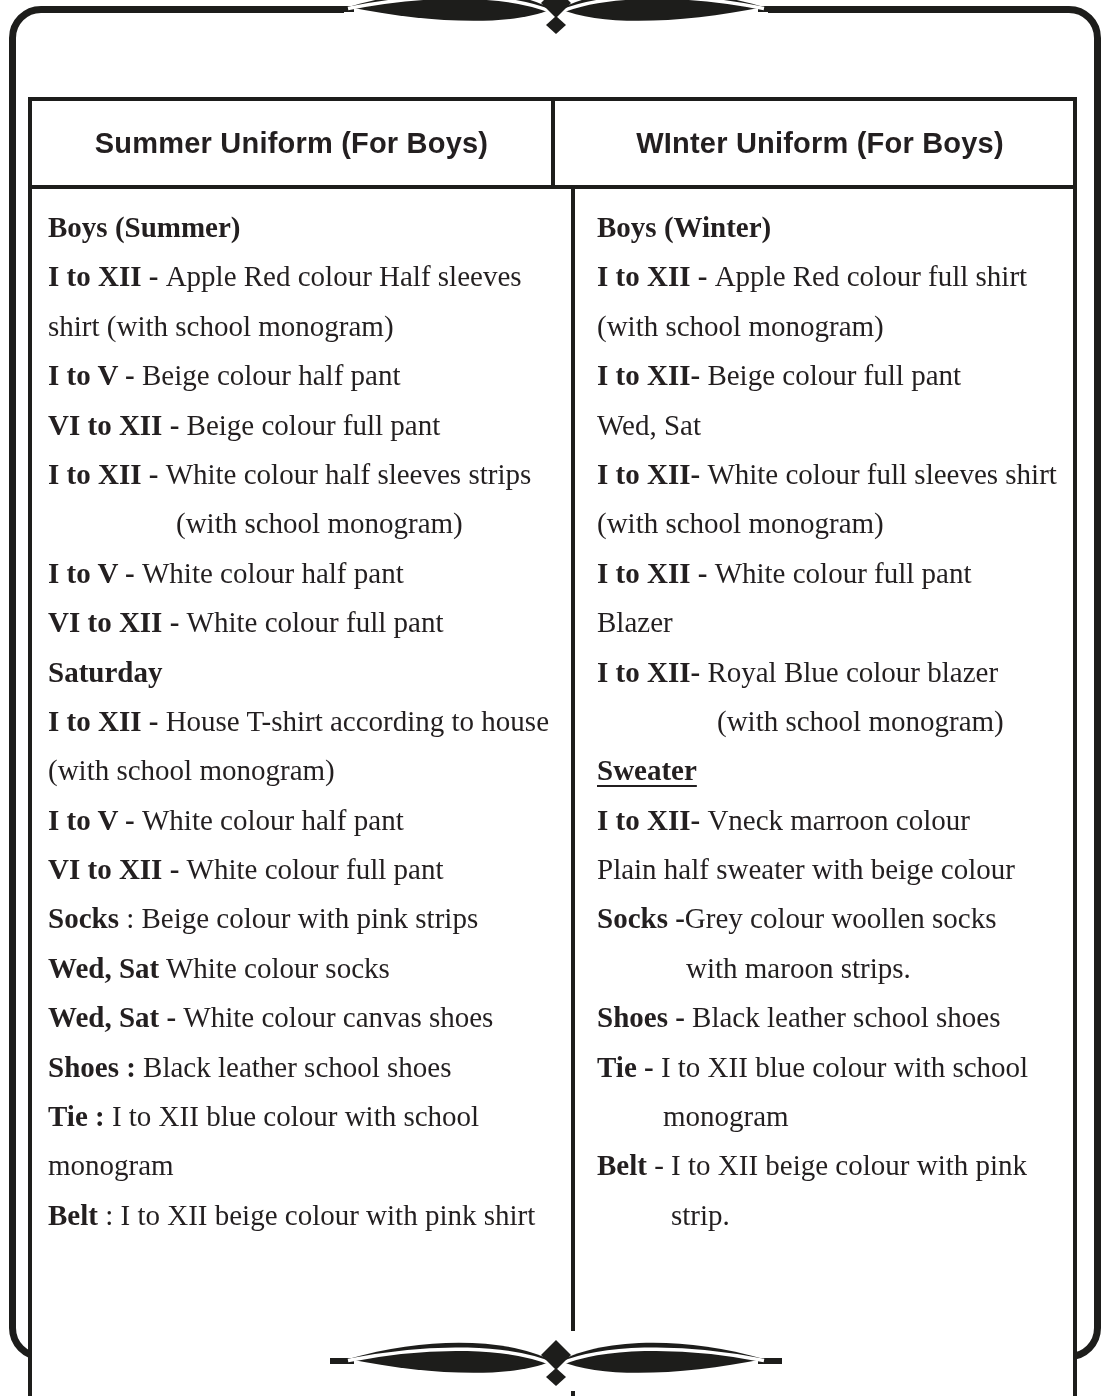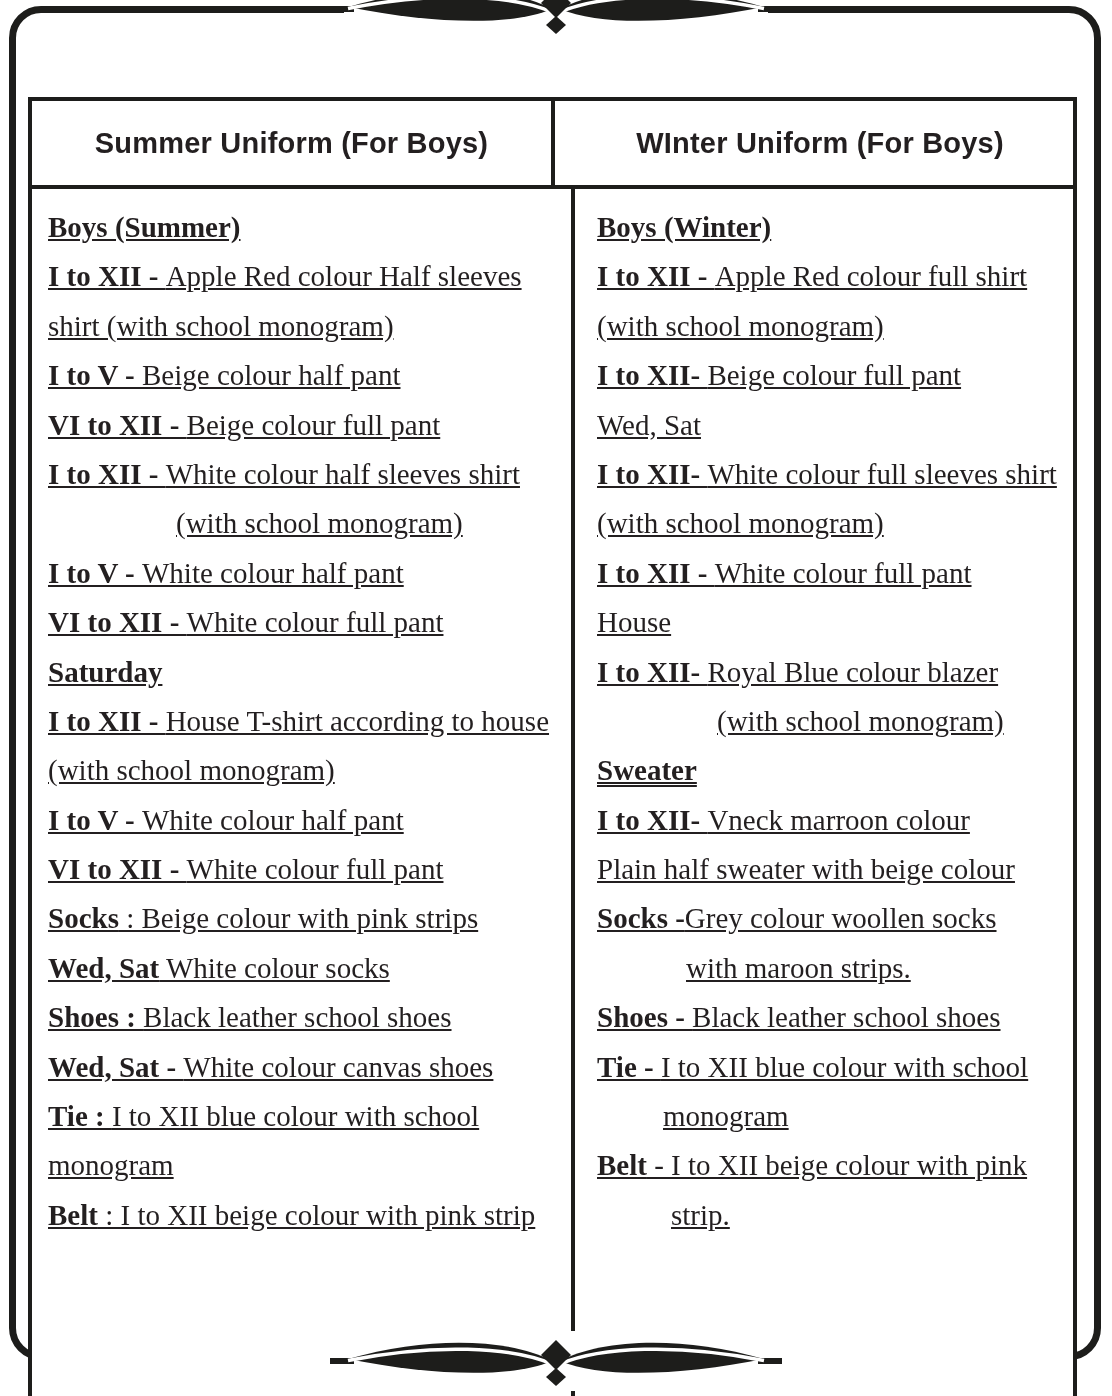--- a/index.html
+++ b/index.html
@@ -67,21 +67,20 @@
     padding-top:14px;
     overflow:hidden;
   }
   .body-cell.cell-left { padding-left:16px; padding-right:4px; }
   .body-cell.cell-right { padding-left:22px; padding-right:12px; }
   .line {
     height:49.4px;
     line-height:49.4px;
     font-size:29px;
     white-space:nowrap;
-    text-decoration:underline;
   }
   .line .b { font-weight:bold; }
   .line .u { text-decoration:underline; text-underline-offset:5px; }
   svg .ink { fill:#1d1d1b; }
 </style>
 </head>
 <body>
 
 <div class="page-frame"></div>
 
@@ -108,47 +107,47 @@
       <span>WInter Uniform (For Boys)</span>
     </div>
   </div>
   <div class="table-body-row">
     <div class="cell-left body-cell">
         <div class="line"><span class="b">Boys (Summer)</span></div>
         <div class="line"><span class="b">I to XII - </span><span>Apple Red colour Half sleeves</span></div>
         <div class="line"><span>shirt (with school monogram)</span></div>
         <div class="line"><span class="b">I to V - </span><span>Beige colour half pant</span></div>
         <div class="line"><span class="b">VI to XII - </span><span>Beige colour full pant</span></div>
-        <div class="line"><span class="b">I to XII - </span><span>White colour half sleeves shirt</span></div>
+        <div class="line"><span class="b">I to XII - </span><span>White colour half sleeves strips</span></div>
         <div class="line" style="padding-left: 128px;"><span>(with school monogram)</span></div>
         <div class="line"><span class="b">I to V - </span><span>White colour half pant</span></div>
         <div class="line"><span class="b">VI to XII - </span><span>White colour full pant</span></div>
         <div class="line"><span class="b">Saturday</span></div>
         <div class="line"><span class="b">I to XII - </span><span>House T-shirt according to house</span></div>
         <div class="line"><span>(with school monogram)</span></div>
         <div class="line"><span class="b">I to V - </span><span>White colour half pant</span></div>
         <div class="line"><span class="b">VI to XII - </span><span>White colour full pant</span></div>
         <div class="line"><span class="b">Socks</span><span> : Beige colour with pink strips</span></div>
         <div class="line"><span class="b">Wed, Sat</span><span> White colour socks</span></div>
+        <div class="line"><span class="b">Wed, Sat - </span><span>White colour canvas shoes</span></div>
         <div class="line"><span class="b">Shoes : </span><span>Black leather school shoes</span></div>
-        <div class="line"><span class="b">Wed, Sat - </span><span>White colour canvas shoes</span></div>
         <div class="line"><span class="b">Tie : </span><span>I to XII blue colour with school</span></div>
         <div class="line"><span>monogram</span></div>
-        <div class="line"><span class="b">Belt</span><span>  : I to XII beige colour with pink strip</span></div>
+        <div class="line"><span class="b">Belt</span><span>  : I to XII beige colour with pink shirt</span></div>
       </div>
     <div class="cell-right body-cell">
         <div class="line"><span class="b">Boys (Winter)</span></div>
         <div class="line"><span class="b">I to XII - </span><span>Apple Red colour full shirt</span></div>
         <div class="line"><span>(with school monogram)</span></div>
         <div class="line"><span class="b">I to XII- </span><span>Beige colour full pant</span></div>
         <div class="line"><span>Wed, Sat</span></div>
         <div class="line"><span class="b">I to XII- </span><span>White colour full sleeves shirt</span></div>
         <div class="line"><span>(with school monogram)</span></div>
         <div class="line"><span class="b">I to XII - </span><span>White colour full pant</span></div>
-        <div class="line"><span>House</span></div>
+        <div class="line"><span>Blazer</span></div>
         <div class="line"><span class="b">I to XII- </span><span>Royal Blue colour blazer</span></div>
         <div class="line" style="padding-left: 120px;"><span>(with school monogram)</span></div>
         <div class="line"><span class="b u">Sweater</span></div>
         <div class="line"><span class="b">I to XII- </span><span>Vneck marroon colour</span></div>
         <div class="line"><span>Plain half sweater with beige colour</span></div>
         <div class="line"><span class="b">Socks -</span><span>Grey colour woollen socks</span></div>
         <div class="line" style="padding-left: 89px;"><span>with maroon strips.</span></div>
         <div class="line"><span class="b">Shoes - </span><span>Black leather school shoes</span></div>
         <div class="line"><span class="b">Tie - </span><span>I to XII blue colour with school</span></div>
         <div class="line" style="padding-left: 66px;"><span>monogram</span></div>

